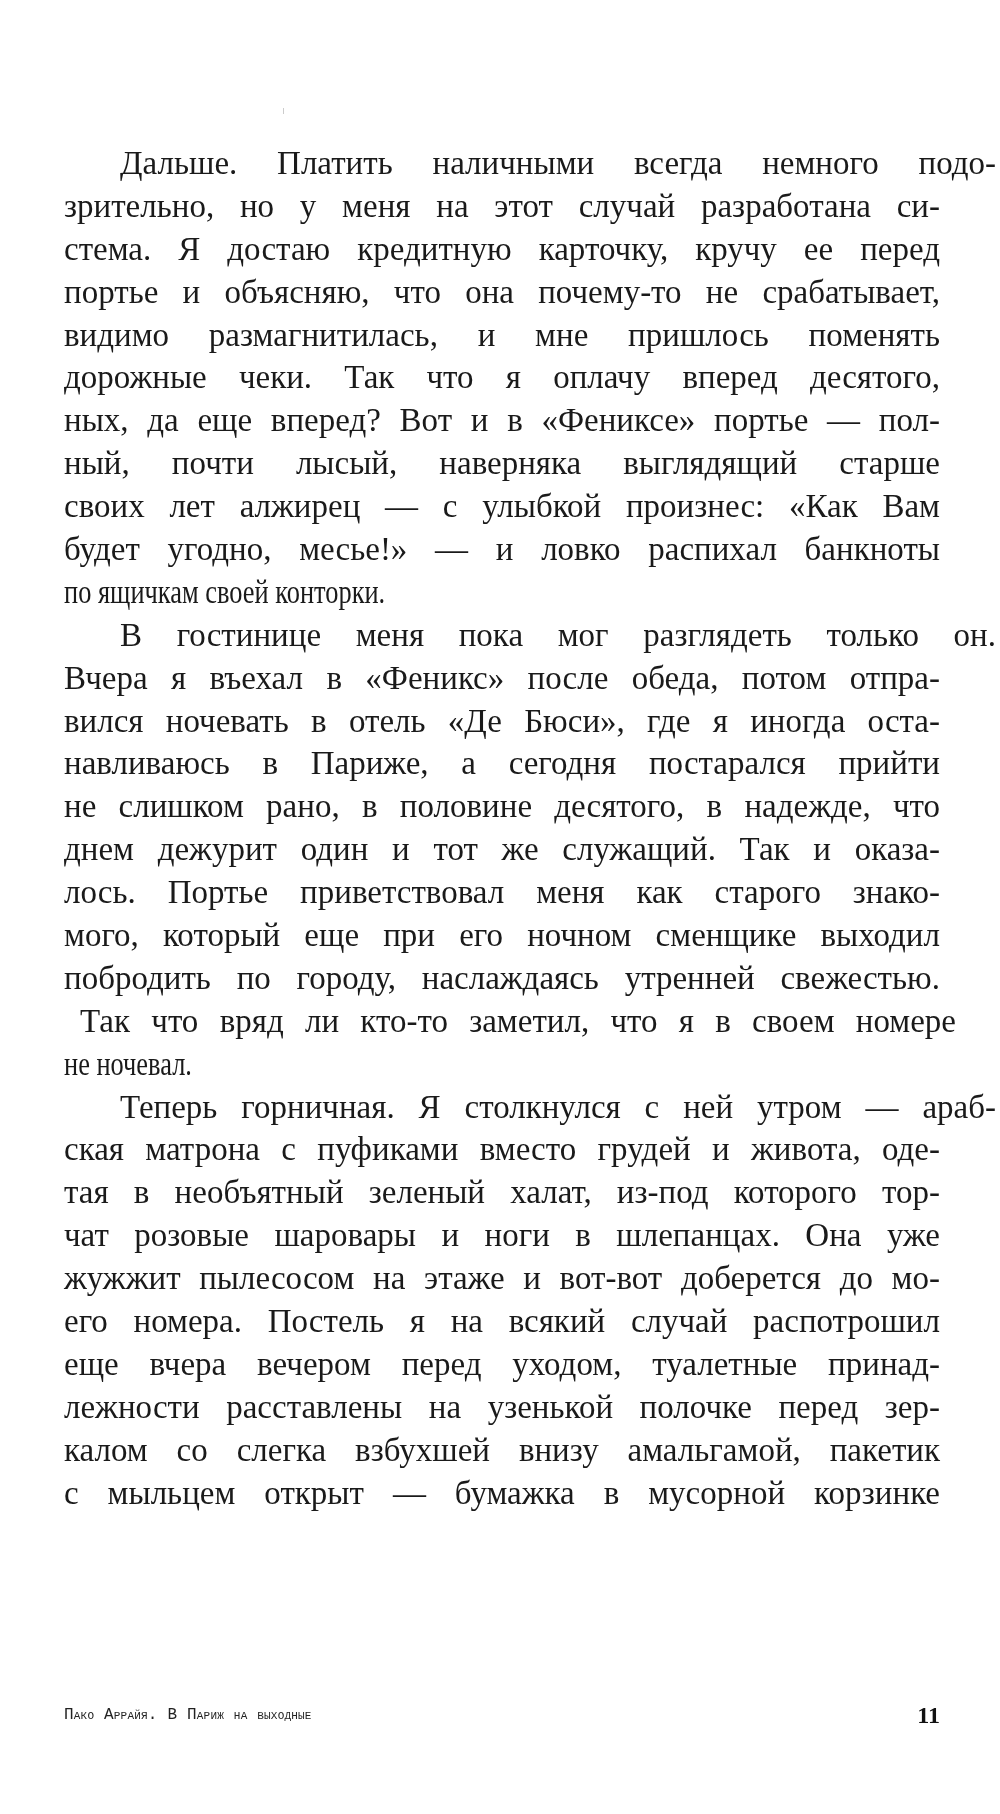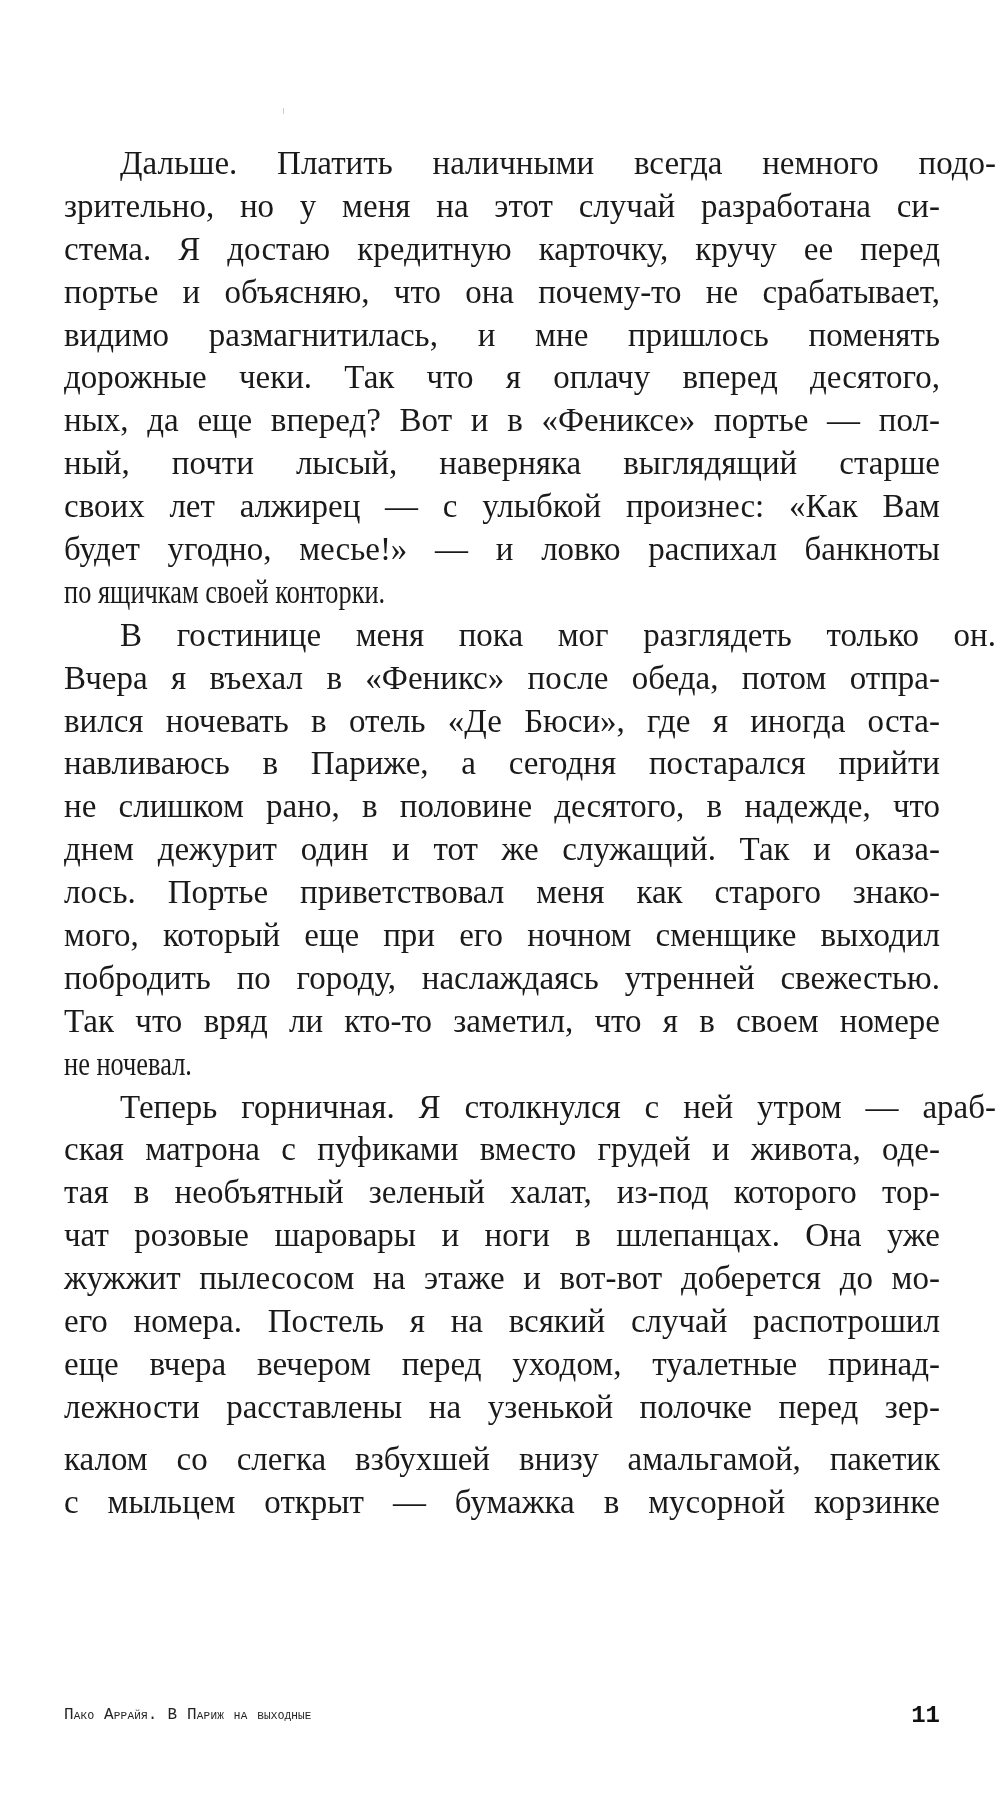--- a/index.html
+++ b/index.html
@@ -15,21 +15,21 @@
   .line.indent { padding-left:56px; }
   .line.last { text-align-last:left; }
   .footer { position:absolute; left:64px; top:1706px; width:876px; height:30px; }
   .running-head {
     position:absolute; left:0; top:0;
     font-family:Liberation Mono, monospace; font-size:16px;
     font-variant:small-caps; letter-spacing:0.2px; color:#222;
   }
   .page-number {
     position:absolute; right:0; top:-4px;
-    font-family:Liberation Mono, monospace; font-size:24px; font-weight:bold; color:#111;
+    font-family:Liberation Serif, serif; font-size:24px; font-weight:bold; color:#111;
   }
   .speck { position:absolute; width:1px; height:6px; background:#ccc; }
 </style>
 </head>
 <body>
 
 <div class="page">
   <div class="speck" style="left:283px;top:108px;"></div>
   <div class="text-block" id="text-block">
       <div class="line indent" style="white-space: nowrap; display: block; width: 876px;">Дальше. Платить наличными всегда немного подо-</div>
@@ -45,30 +45,30 @@
       <div class="line last" style="white-space: nowrap; display: block; width: 1095px; transform: scaleX(0.8);">по ящичкам своей конторки.</div>
       <div class="line indent" style="white-space: nowrap; display: block; width: 876px;">В гостинице меня пока мог разглядеть только он.</div>
       <div class="line" style="white-space: nowrap; display: block; width: 876px;">Вчера я въехал в «Феникс» после обеда, потом отпра-</div>
       <div class="line" style="white-space: nowrap; display: block; width: 876px;">вился ночевать в отель «Де Бюси», где я иногда оста-</div>
       <div class="line" style="white-space: nowrap; display: block; width: 876px;">навливаюсь в Париже, а сегодня постарался прийти</div>
       <div class="line" style="white-space: nowrap; display: block; width: 876px;">не слишком рано, в половине десятого, в надежде, что</div>
       <div class="line" style="white-space: nowrap; display: block; width: 876px;">днем дежурит один и тот же служащий. Так и оказа-</div>
       <div class="line" style="white-space: nowrap; display: block; width: 876px;">лось. Портье приветствовал меня как старого знако-</div>
       <div class="line" style="white-space: nowrap; display: block; width: 876px;">мого, который еще при его ночном сменщике выходил</div>
       <div class="line" style="white-space: nowrap; display: block; width: 876px;">побродить по городу, наслаждаясь утренней свежестью.</div>
-      <div class="line" style="white-space: nowrap; display: block; width: 876px;">Так что вряд ли кто-то заметил, что я в своем номере</div>
+      <div class="line" style="white-space: nowrap; display: block; width: 876px; margin-left: 16px;">Так что вряд ли кто-то заметил, что я в своем номере</div>
       <div class="line last" style="white-space: nowrap; display: block; width: 1095px; transform: scaleX(0.8);">не ночевал.</div>
       <div class="line indent" style="white-space: nowrap; display: block; width: 876px;">Теперь горничная. Я столкнулся с ней утром — араб-</div>
       <div class="line" style="white-space: nowrap; display: block; width: 876px;">ская матрона с пуфиками вместо грудей и живота, оде-</div>
       <div class="line" style="white-space: nowrap; display: block; width: 876px;">тая в необъятный зеленый халат, из-под которого тор-</div>
       <div class="line" style="white-space: nowrap; display: block; width: 876px;">чат розовые шаровары и ноги в шлепанцах. Она уже</div>
       <div class="line" style="white-space: nowrap; display: block; width: 876px;">жужжит пылесосом на этаже и вот-вот доберется до мо-</div>
       <div class="line" style="white-space: nowrap; display: block; width: 876px;">его номера. Постель я на всякий случай распотрошил</div>
       <div class="line" style="white-space: nowrap; display: block; width: 876px;">еще вчера вечером перед уходом, туалетные принад-</div>
       <div class="line" style="white-space: nowrap; display: block; width: 876px;">лежности расставлены на узенькой полочке перед зер-</div>
-      <div class="line" style="white-space: nowrap; display: block; width: 876px; margin-top: 9px;">калом со слегка взбухшей внизу амальгамой, пакетик</div>
+      <div class="line" style="white-space: nowrap; display: block; width: 876px;">калом со слегка взбухшей внизу амальгамой, пакетик</div>
       <div class="line" style="white-space: nowrap; display: block; width: 876px;">с мыльцем открыт — бумажка в мусорной корзинке</div>
     </div>
   <div class="footer">
     <span class="running-head">Пако Аррайя. В Париж на выходные</span>
     <span class="page-number">11</span>
   </div>
 </div>
 
 </body></html>

